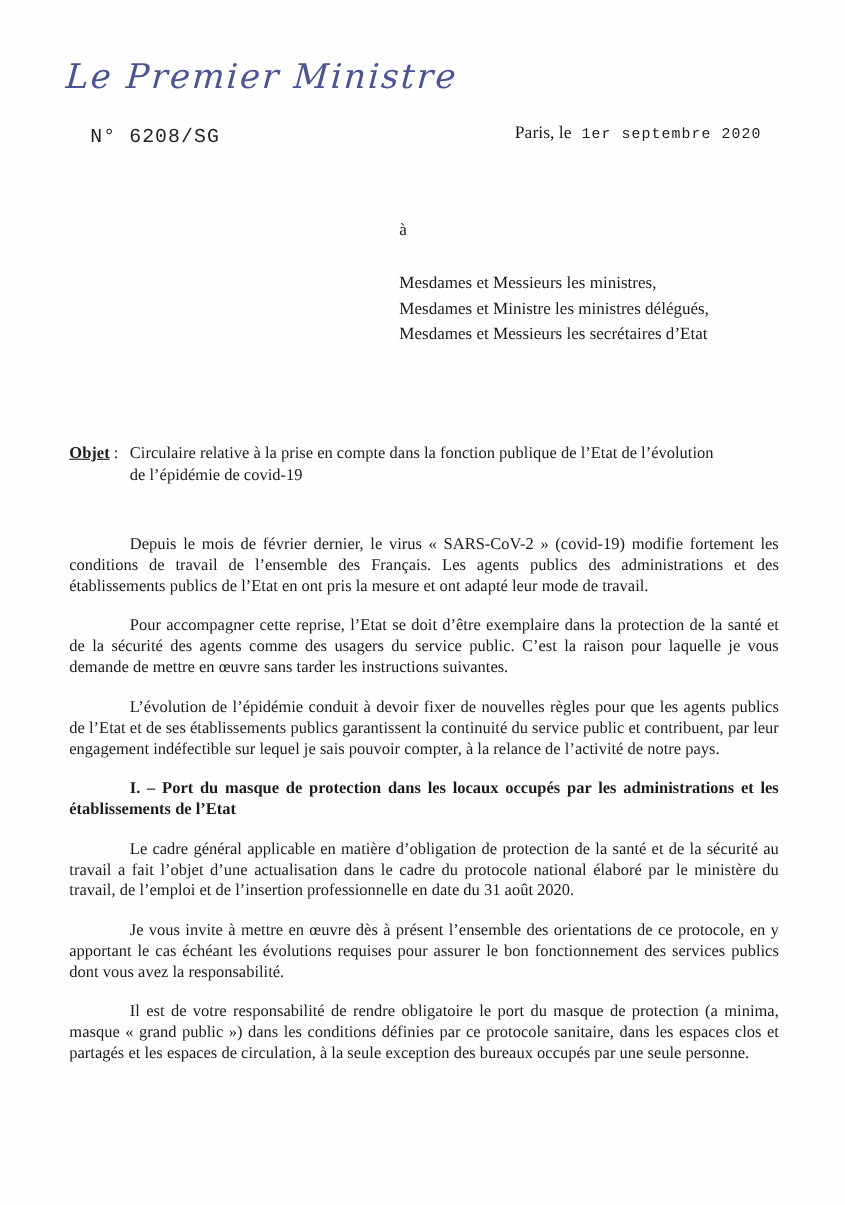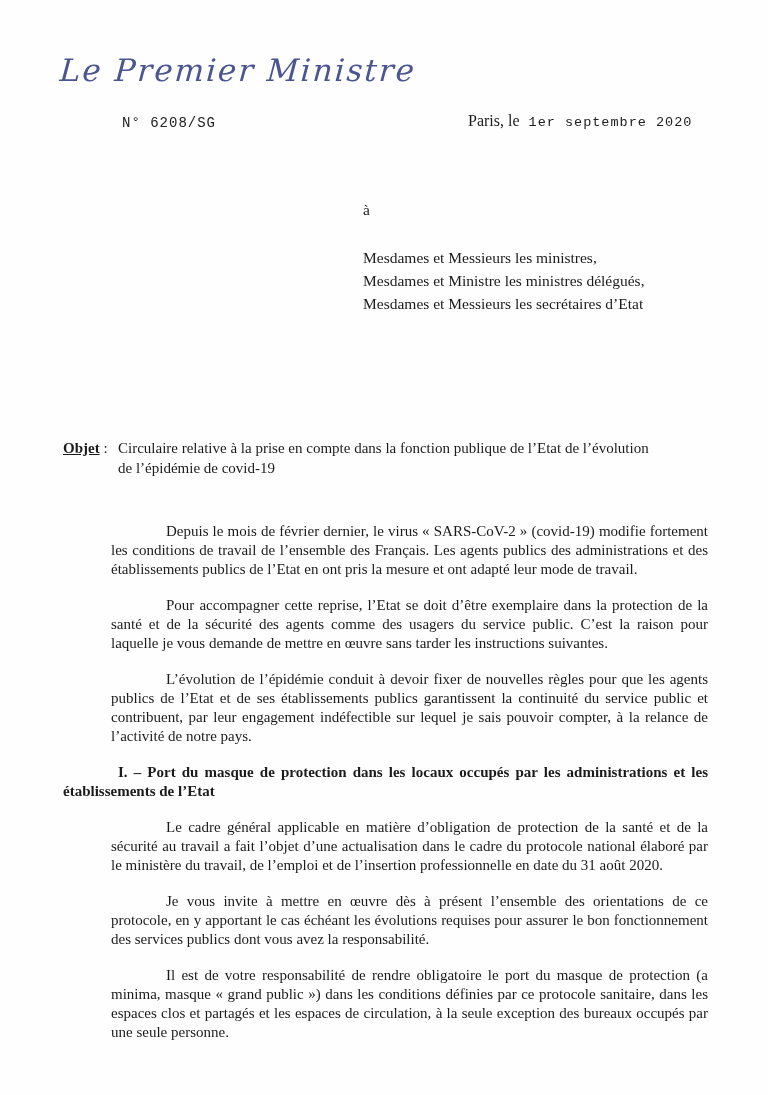--- a/index.html
+++ b/index.html
@@ -24,25 +24,24 @@
     letter-spacing: 2px;
     color: #4a5591;
     transform: skewX(-4deg);
     white-space: nowrap;
   }
   .ref {
     position: absolute;
     left: 82px;
     top: 115px;
     font-family: "Liberation Mono", monospace;
-    font-size: 14px;
+    font-size: 18px;
     letter-spacing: 1px;
     color: #222;
     white-space: nowrap;
-    margin-left: 40px;
   }
   .dateline {
     position: absolute;
     left: 468px;
     top: 112px;
     font-size: 16px;
     white-space: nowrap;
   }
   .dateline .mono {
     font-family: "Liberation Mono", monospace;
@@ -67,31 +66,29 @@
     font-size: 15px;
     line-height: 19px;
     text-align: justify;
   }
   .subject {
     display: grid;
     grid-template-columns: 55px 1fr;
     line-height: 20px;
     margin-bottom: 44px;
     text-align: left;
-    margin-top: 36px;
   }
   .subject .u {
     font-weight: bold;
     text-decoration: underline;
   }
   .subject .colon { white-space: pre; }
   .para {
     text-indent: 55px;
     margin-top: 17px;
-    margin-left: 48px;
   }
   .para.first { margin-top: 0; }
   .heading {
     text-indent: 55px;
     margin-top: 17px;
     font-weight: bold;
   }
 </style>
 </head>
 <body>

